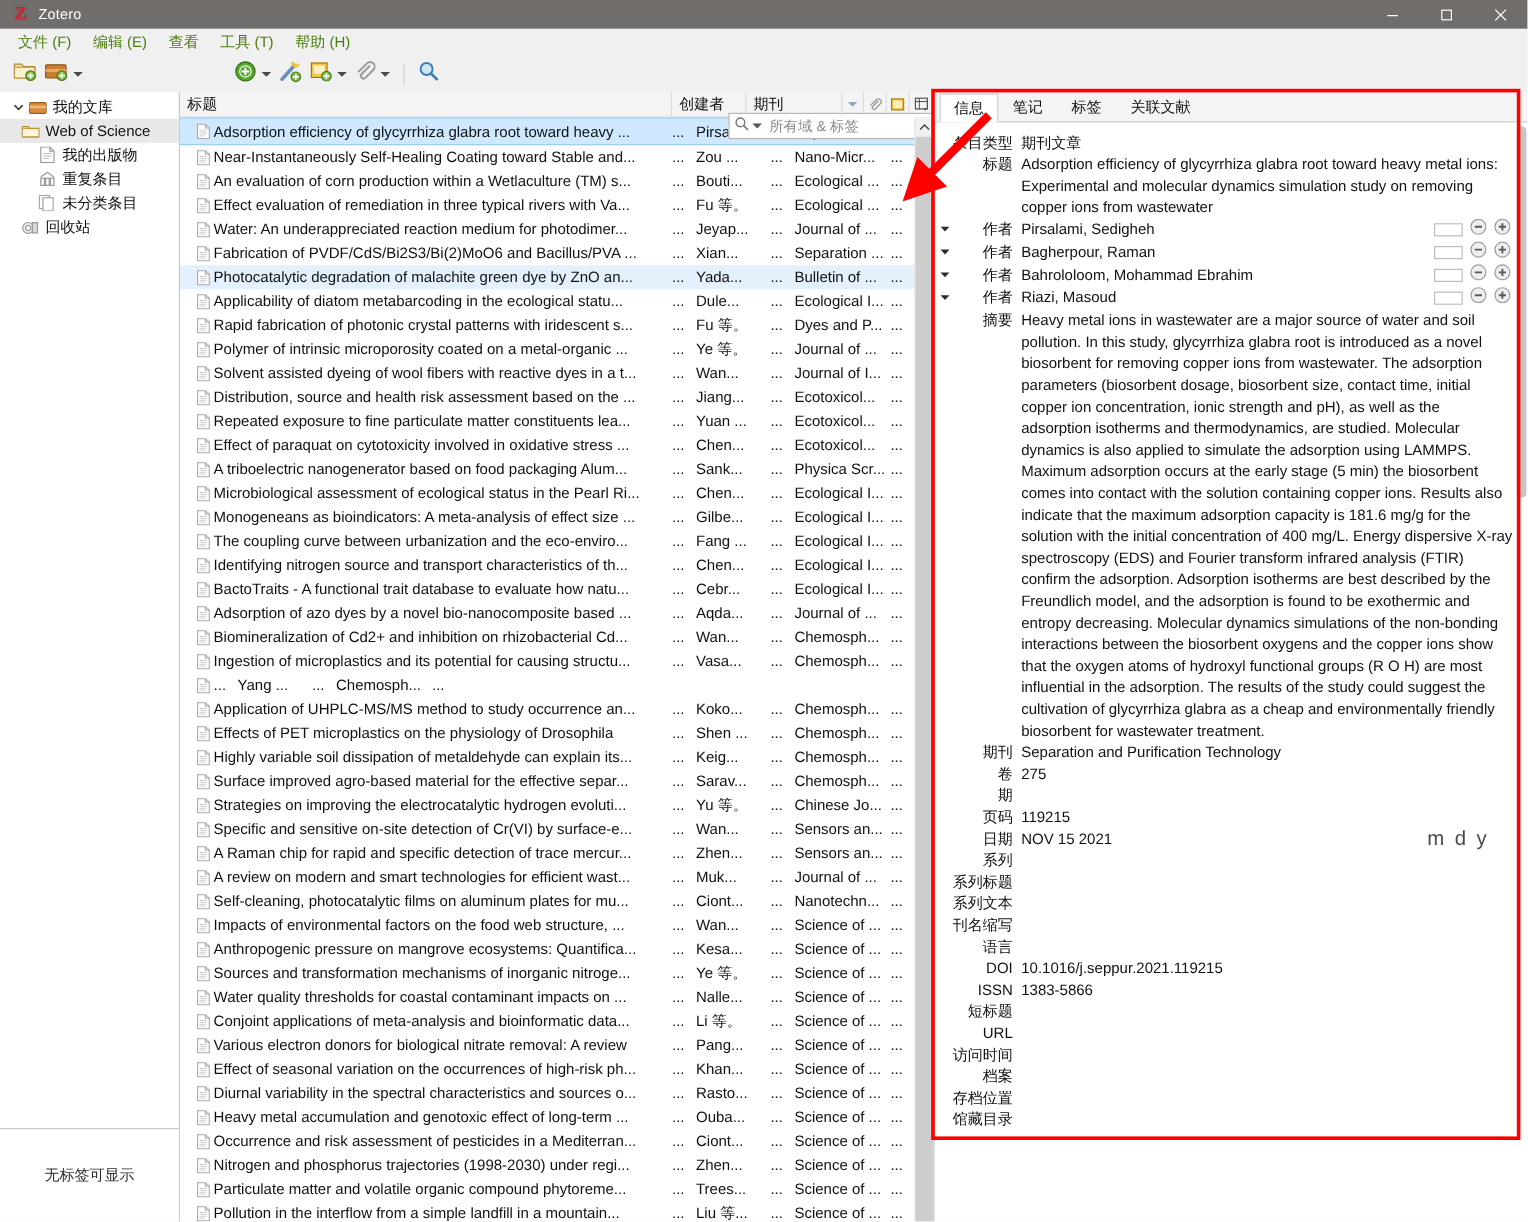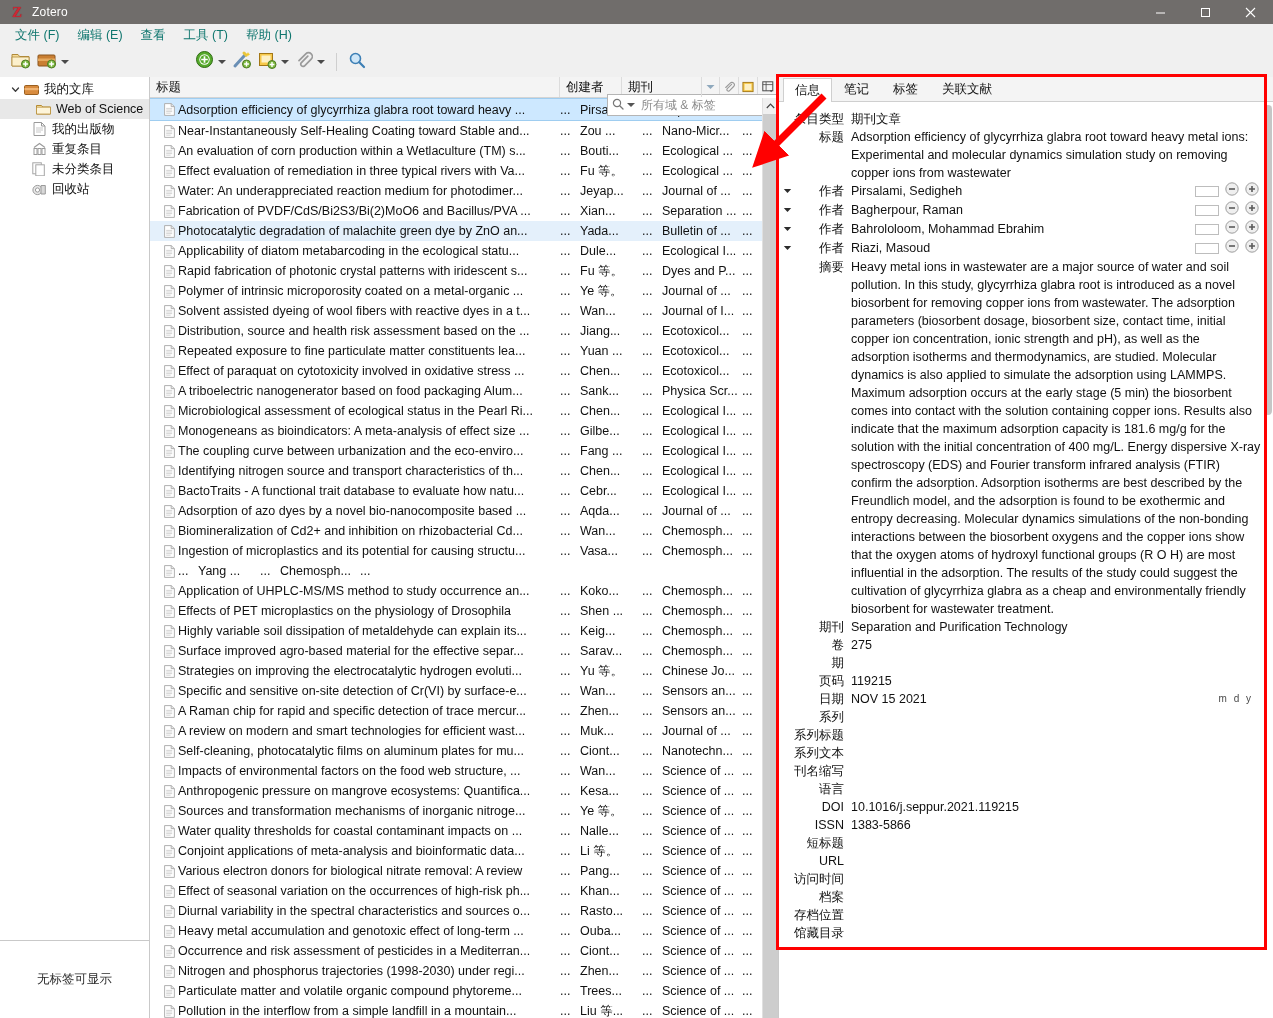--- a/index.html
+++ b/index.html
@@ -41,21 +41,21 @@
     color: #fff;
   }
   .winbtn svg { display: block; }
 
   
   .menubar {
     height: 22px; background: #f0f0f0; display: flex; align-items: center;
     flex: 0 0 22px; padding-left: 6px;
   }
   .menuitem {
-    font-size: 12.5px; color: #0f766e; padding: 2px 9px; line-height: 16px;
+    font-size: 12.5px; color: #4d7c0f; padding: 2px 9px; line-height: 16px;
     white-space: nowrap;
   }
 
   
   .toolbar {
     height: 31px; background: #f0f0f0; display: flex; align-items: center;
     flex: 0 0 31px; position: relative; padding-left: 8px;
   }
   .tbtn { display: flex; align-items: center; height: 26px; padding: 0 3px; }
   .tbtn .caret {
@@ -185,21 +185,21 @@
   .fval { flex: 1 1 auto; padding-right: 12px; min-width: 0; }
   .fval.wrap { white-space: normal; }
   .frow.creator .twisty-c {
     flex: 0 0 16px; display: flex; align-items: flex-start; justify-content: center;
     padding-top: 5px;
   }
   .frow.creator .flabel { flex: 0 0 56px; }
   .creator-ctrls { display: flex; align-items: center; gap: 6px; flex: 0 0 auto; padding-right: 14px; }
   .ctrlbox { width: 24px; height: 11px; border: 1px solid #bdbdbd; background: #fff; }
   .mdy {
-    position: absolute; right: 20px; font-size: 10px; color: #4a4a4a;
+    position: absolute; right: 32px; font-size: 17px; color: #4a4a4a;
     letter-spacing: 2px;
   }
 
   .rp-scroll {
     position: absolute; right: 1px; top: 26px; bottom: 0; width: 8px;
     background: transparent;
   }
   .rp-scroll .thumb {
     position: absolute; top: 2px; height: 310px; left: 0; right: 0;
     background: #c6c6c6; border-radius: 4px;
@@ -363,21 +363,21 @@
           </span>
           <span class="cicon">
             <svg width="15" height="13" viewBox="0 0 15 13">
               <rect x="0.5" y="2.5" width="14" height="9" rx="1.2" fill="#d88b3e" stroke="#9a5f1f"></rect>
               <rect x="0.5" y="5" width="14" height="2.2" fill="#f0b473"></rect>
             </svg>
           </span>
           <span style="margin-left:4px">我的文库</span>
         </div>
 
-        <div class="coll sel" style="padding-left:34px">
+        <div class="coll sel" style="padding-left:16px">
           <span class="cicon">
             <svg width="15" height="13" viewBox="0 0 15 13">
               <path d="M0.5 2.5h5l1.2 1.5h7.8v7H0.5z" fill="#f8e2a8" stroke="#b58a31"></path>
               <path d="M0.5 4.2h14v6.8H0.5z" fill="#fdf4d9" stroke="#b58a31" stroke-width="0.7"></path>
             </svg>
           </span>
           <span style="margin-left:4px">Web of Science</span>
         </div>
 
         <div class="coll" style="padding-left:30px">
@@ -408,21 +408,21 @@
         <div class="coll" style="padding-left:30px">
           <span class="cicon">
             <svg width="14" height="14" viewBox="0 0 14 14">
               <rect x="0.8" y="0.8" width="8.5" height="11" fill="#fff" stroke="#a6a6a6"></rect>
               <rect x="3.8" y="2.8" width="8.5" height="11" fill="#fff" stroke="#a6a6a6"></rect>
             </svg>
           </span>
           <span style="margin-left:4px">未分类条目</span>
         </div>
 
-        <div class="coll" style="padding-left:30px">
+        <div class="coll" style="padding-left:16px">
           <span class="cicon">
             <svg width="15" height="14" viewBox="0 0 15 14">
               <ellipse cx="5.5" cy="8" rx="4.6" ry="4.6" fill="#e9e9e9" stroke="#9a9a9a"></ellipse>
               <path d="M9 3.5h4.3v8.5H9z" fill="#d8d8d8" stroke="#9a9a9a"></path>
               <circle cx="5.5" cy="8" r="2.1" fill="#fff" stroke="#9a9a9a"></circle>
             </svg>
           </span>
           <span style="margin-left:4px">回收站</span>
         </div>
 

